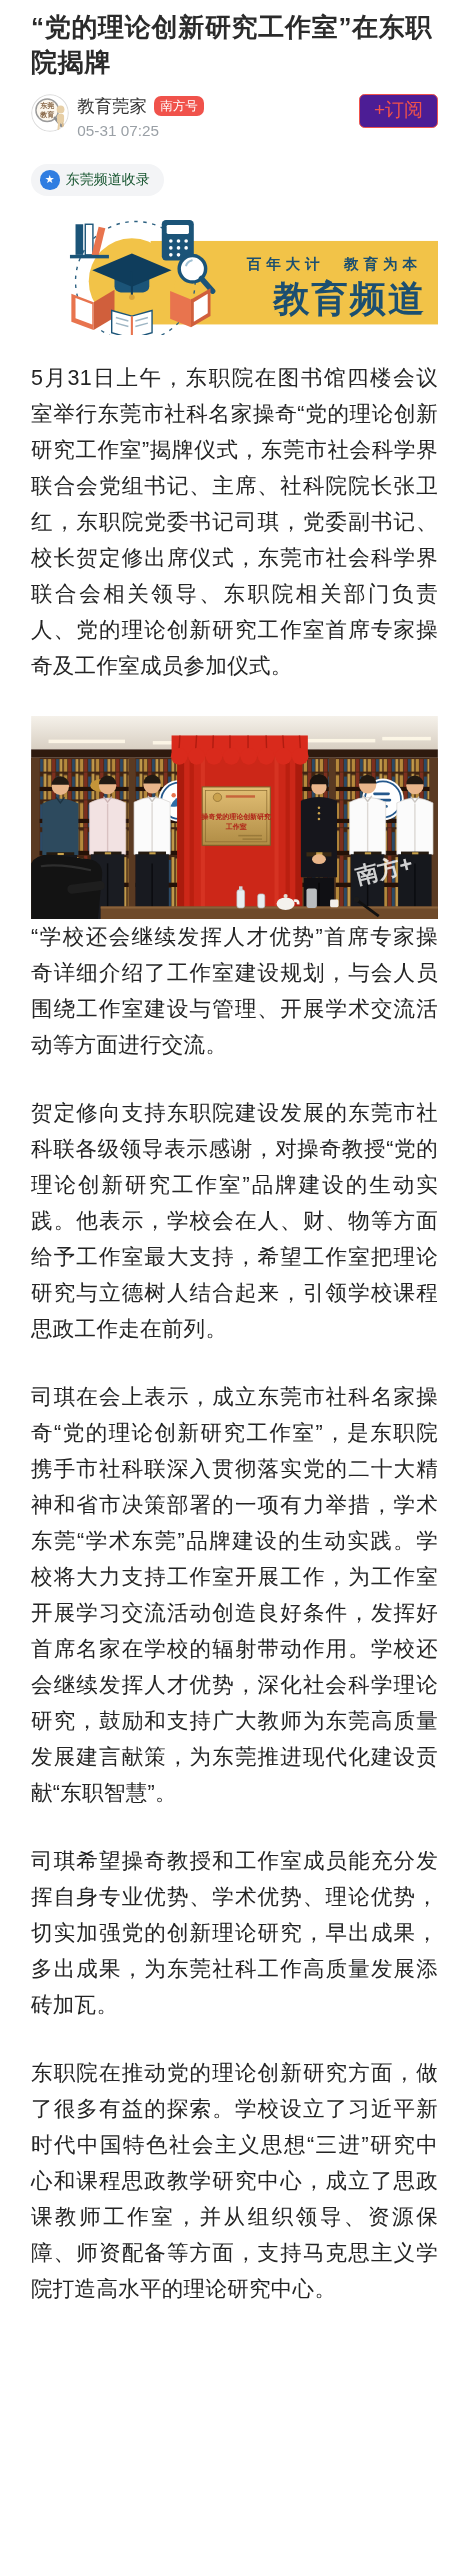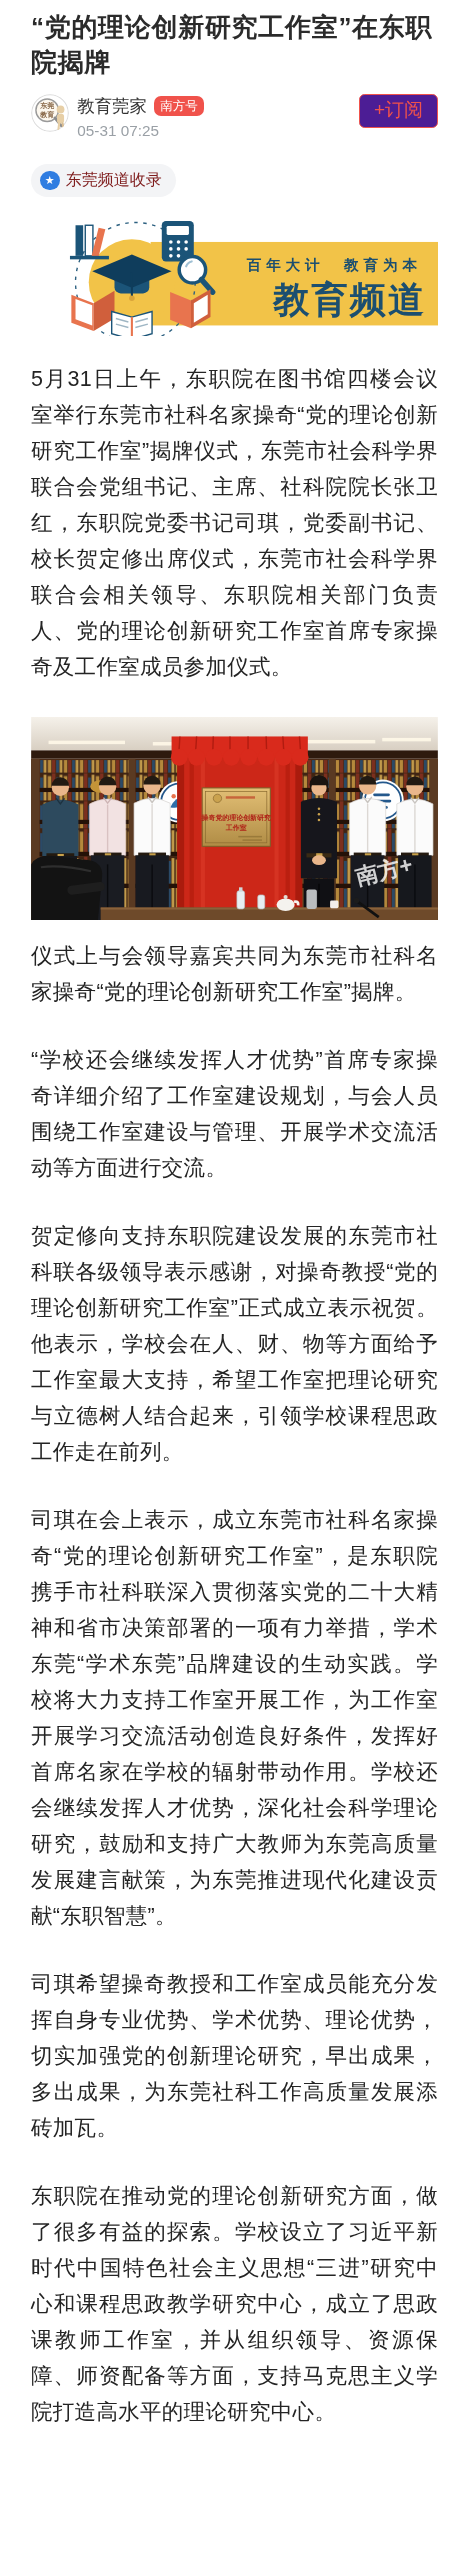--- a/index.html
+++ b/index.html
@@ -13,21 +13,21 @@
   .author-name{font-size:17.4px;color:#333;font-weight:500;cursor:pointer;}
   .author-badge{margin-left:7px;background:#F0524B;color:#fff;font-size:12.5px;line-height:12.5px;
                 padding:3.5px 6.3px;border-radius:7px;font-weight:400;}
   .author-date{font-size:15.3px;color:#9aa0a6;margin-top:4.2px;}
   .subscribe{margin-left:auto;background:#4c1d95;border:1.4px solid #F0524B;color:#F0524B;font-size:19px;
              padding:5.6px 14px;border-radius:5.6px;font-family:inherit;cursor:pointer;line-height:1.1;}
   .tag-pill{display:inline-flex;align-items:center;margin:21px 0 0;background:#f3f4f6;border-radius:18px;
             padding:6.3px 14px 6.3px 9px;cursor:pointer;}
   .star{width:19.5px;height:19.5px;border-radius:50%;background:#2f7de1;color:#fff;font-size:11px;
         display:inline-flex;align-items:center;justify-content:center;}
-  .tag-label{margin-left:6.3px;font-size:16px;color:#7f1d1d;}
+  .tag-label{margin-left:6.3px;font-size:14px;color:#14532d;}
   .banner{margin:16.7px 0 0;}
   .banner svg,.photo svg{display:block;}
   .body-p{font-size:21.5px;line-height:36px;letter-spacing:0.3px;text-align:justify;margin:0 0 32px;color:#242424;}
   .first-p{margin-top:25px;}
   .caption{margin-top:18px;}
   .photo{margin:0;}
 </style>
 </head>
 <body>
 
@@ -304,23 +304,22 @@
         <rect x="430" y="264" width="12" height="11" rx="2" fill="#f2efe9"></rect>
         <line x1="500" y1="288" x2="470" y2="266" stroke="#111111" stroke-width="4"></line>
         <circle cx="468" cy="264" r="4" fill="#1c1c1c"></circle>
       </g>
       <g transform="rotate(-14 508 222)" opacity="0.8">
         <text x="508" y="232" text-anchor="middle" font-size="32" font-weight="bold" fill="#ffffff">南方+</text>
       </g>
     </svg>
   </div>
 
-  <p class="body-p caption">仪式上与会领导嘉宾共同为东莞市社科名家操奇“党的理论创新研究工作室”揭牌。</p>
   <p class="body-p">“学校还会继续发挥人才优势”首席专家操奇详细介绍了工作室建设规划，与会人员围绕工作室建设与管理、开展学术交流活动等方面进行交流。</p>
-  <p class="body-p">贺定修向支持东职院建设发展的东莞市社科联各级领导表示感谢，对操奇教授“党的理论创新研究工作室”正式成立表示祝贺。他表示，学校会在人、财、物等方面给予工作室最大支持，希望工作室把理论研究与立德树人结合起来，引领学校课程思政工作走在前列。</p>
+  <p class="body-p">贺定修向支持东职院建设发展的东莞市社科联各级领导表示感谢，对操奇教授“党的理论创新研究工作室”品牌建设的生动实践。他表示，学校会在人、财、物等方面给予工作室最大支持，希望工作室把理论研究与立德树人结合起来，引领学校课程思政工作走在前列。</p>
   <p class="body-p">司琪在会上表示，成立东莞市社科名家操奇“党的理论创新研究工作室”，是东职院携手市社科联深入贯彻落实党的二十大精神和省市决策部署的一项有力举措，学术东莞“学术东莞”品牌建设的生动实践。学校将大力支持工作室开展工作，为工作室开展学习交流活动创造良好条件，发挥好首席名家在学校的辐射带动作用。学校还会继续发挥人才优势，深化社会科学理论研究，鼓励和支持广大教师为东莞高质量发展建言献策，为东莞推进现代化建设贡献“东职智慧”。</p>
   <p class="body-p">司琪希望操奇教授和工作室成员能充分发挥自身专业优势、学术优势、理论优势，切实加强党的创新理论研究，早出成果，多出成果，为东莞社科工作高质量发展添砖加瓦。</p>
   <p class="body-p">东职院在推动党的理论创新研究方面，做了很多有益的探索。学校设立了习近平新时代中国特色社会主义思想“三进”研究中心和课程思政教学研究中心，成立了思政课教师工作室，并从组织领导、资源保障、师资配备等方面，支持马克思主义学院打造高水平的理论研究中心。</p>
   
 
   
   
   
 
 </div>

